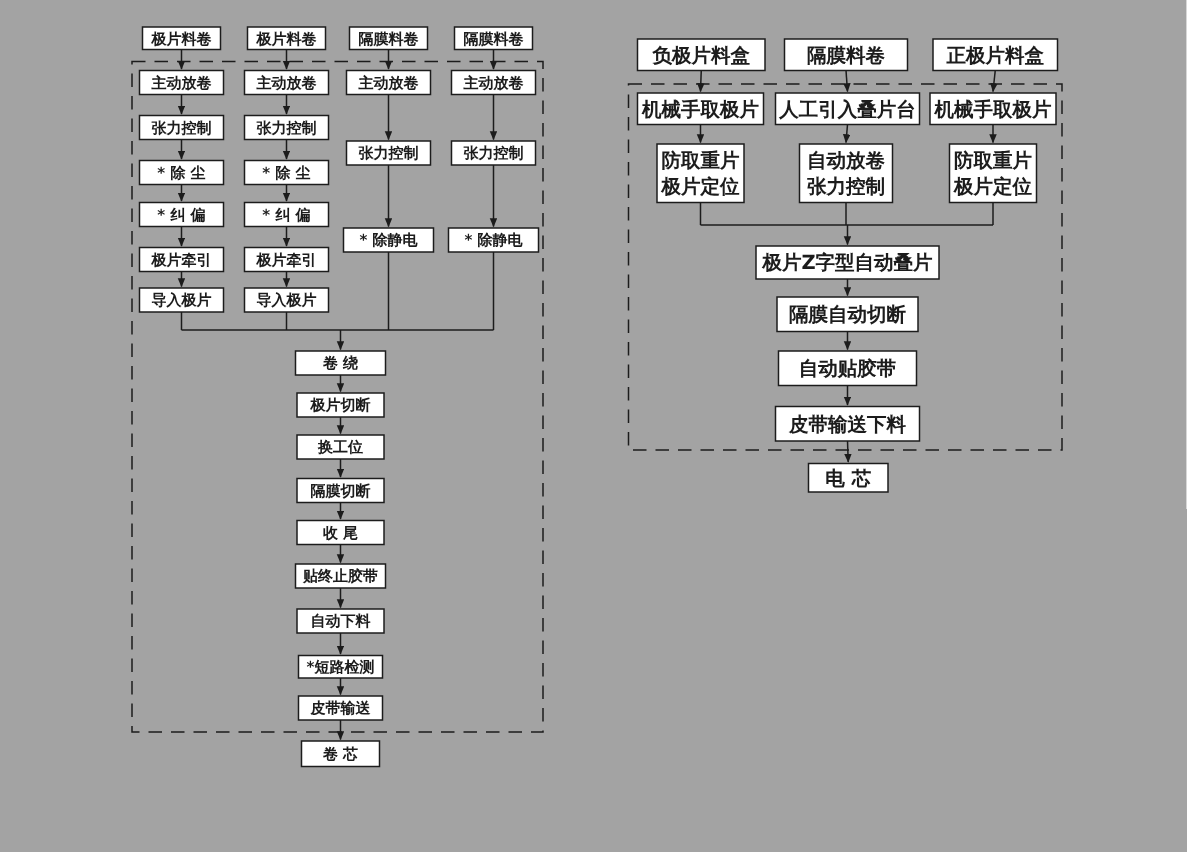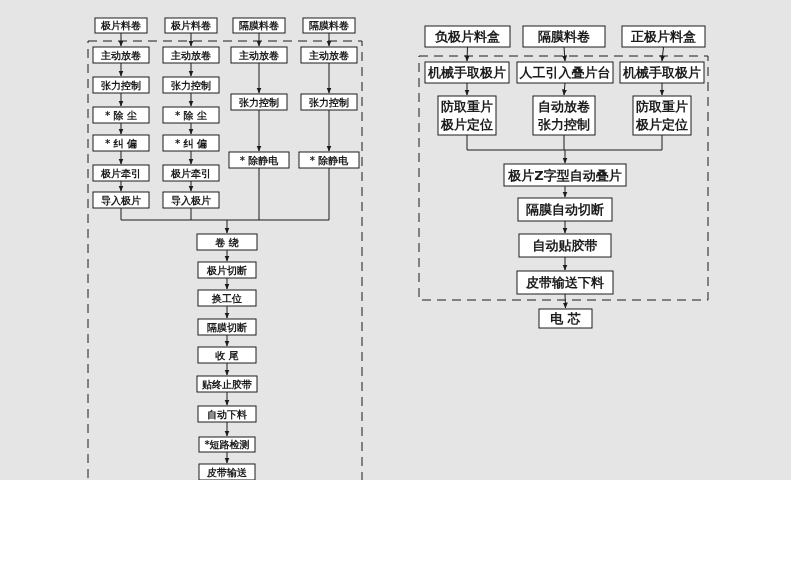--- a/index.html
+++ b/index.html
@@ -3,22 +3,22 @@
 <meta charset="utf-8">
 <style>
   html, body {
     margin: 0;
     padding: 0;
     background: #ffffff;
   }
   .canvas {
     position: relative;
     width: 791px;
-    height: 480px;
-    background: #e5e5e5;
+    height: 568px;
+    background: #a3a3a3;
     font-family: "DejaVu Sans", sans-serif;
     overflow: hidden;
     text-decoration: underline;
   }
   svg text {
     font-family: "DejaVu Sans", sans-serif;
     font-weight: bold;
     fill: #1c1c1c;
   }
 </style>

